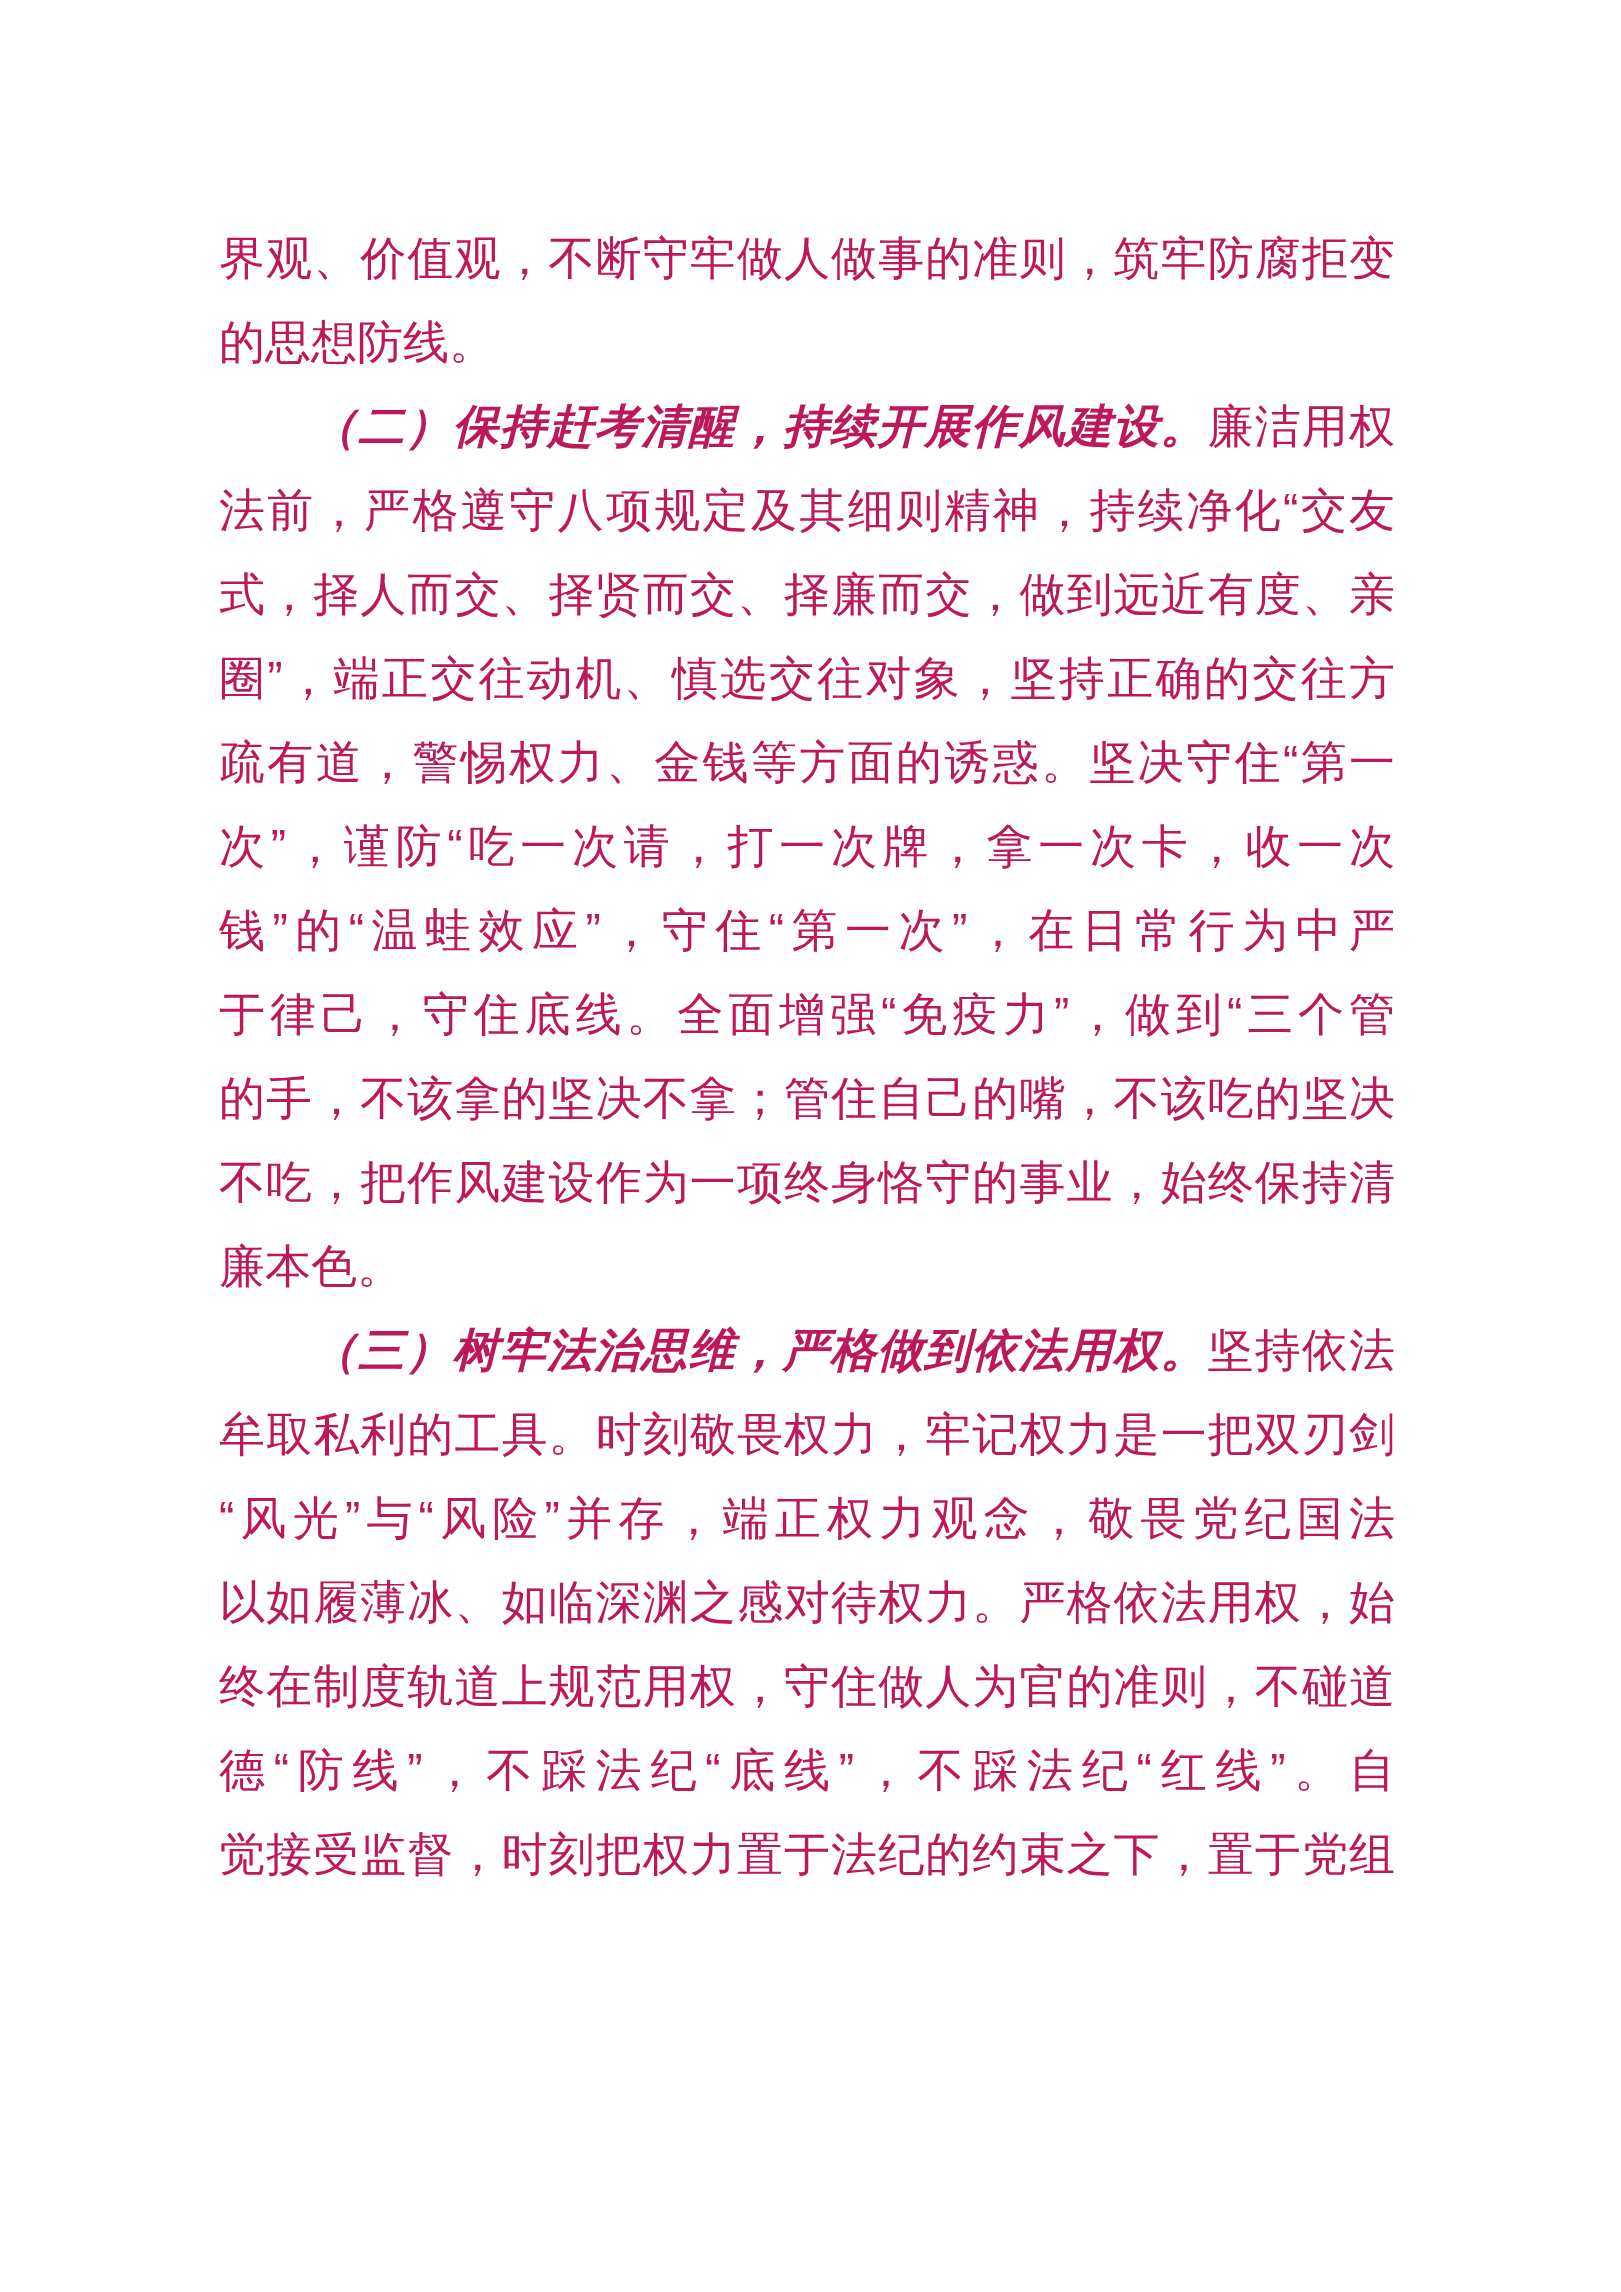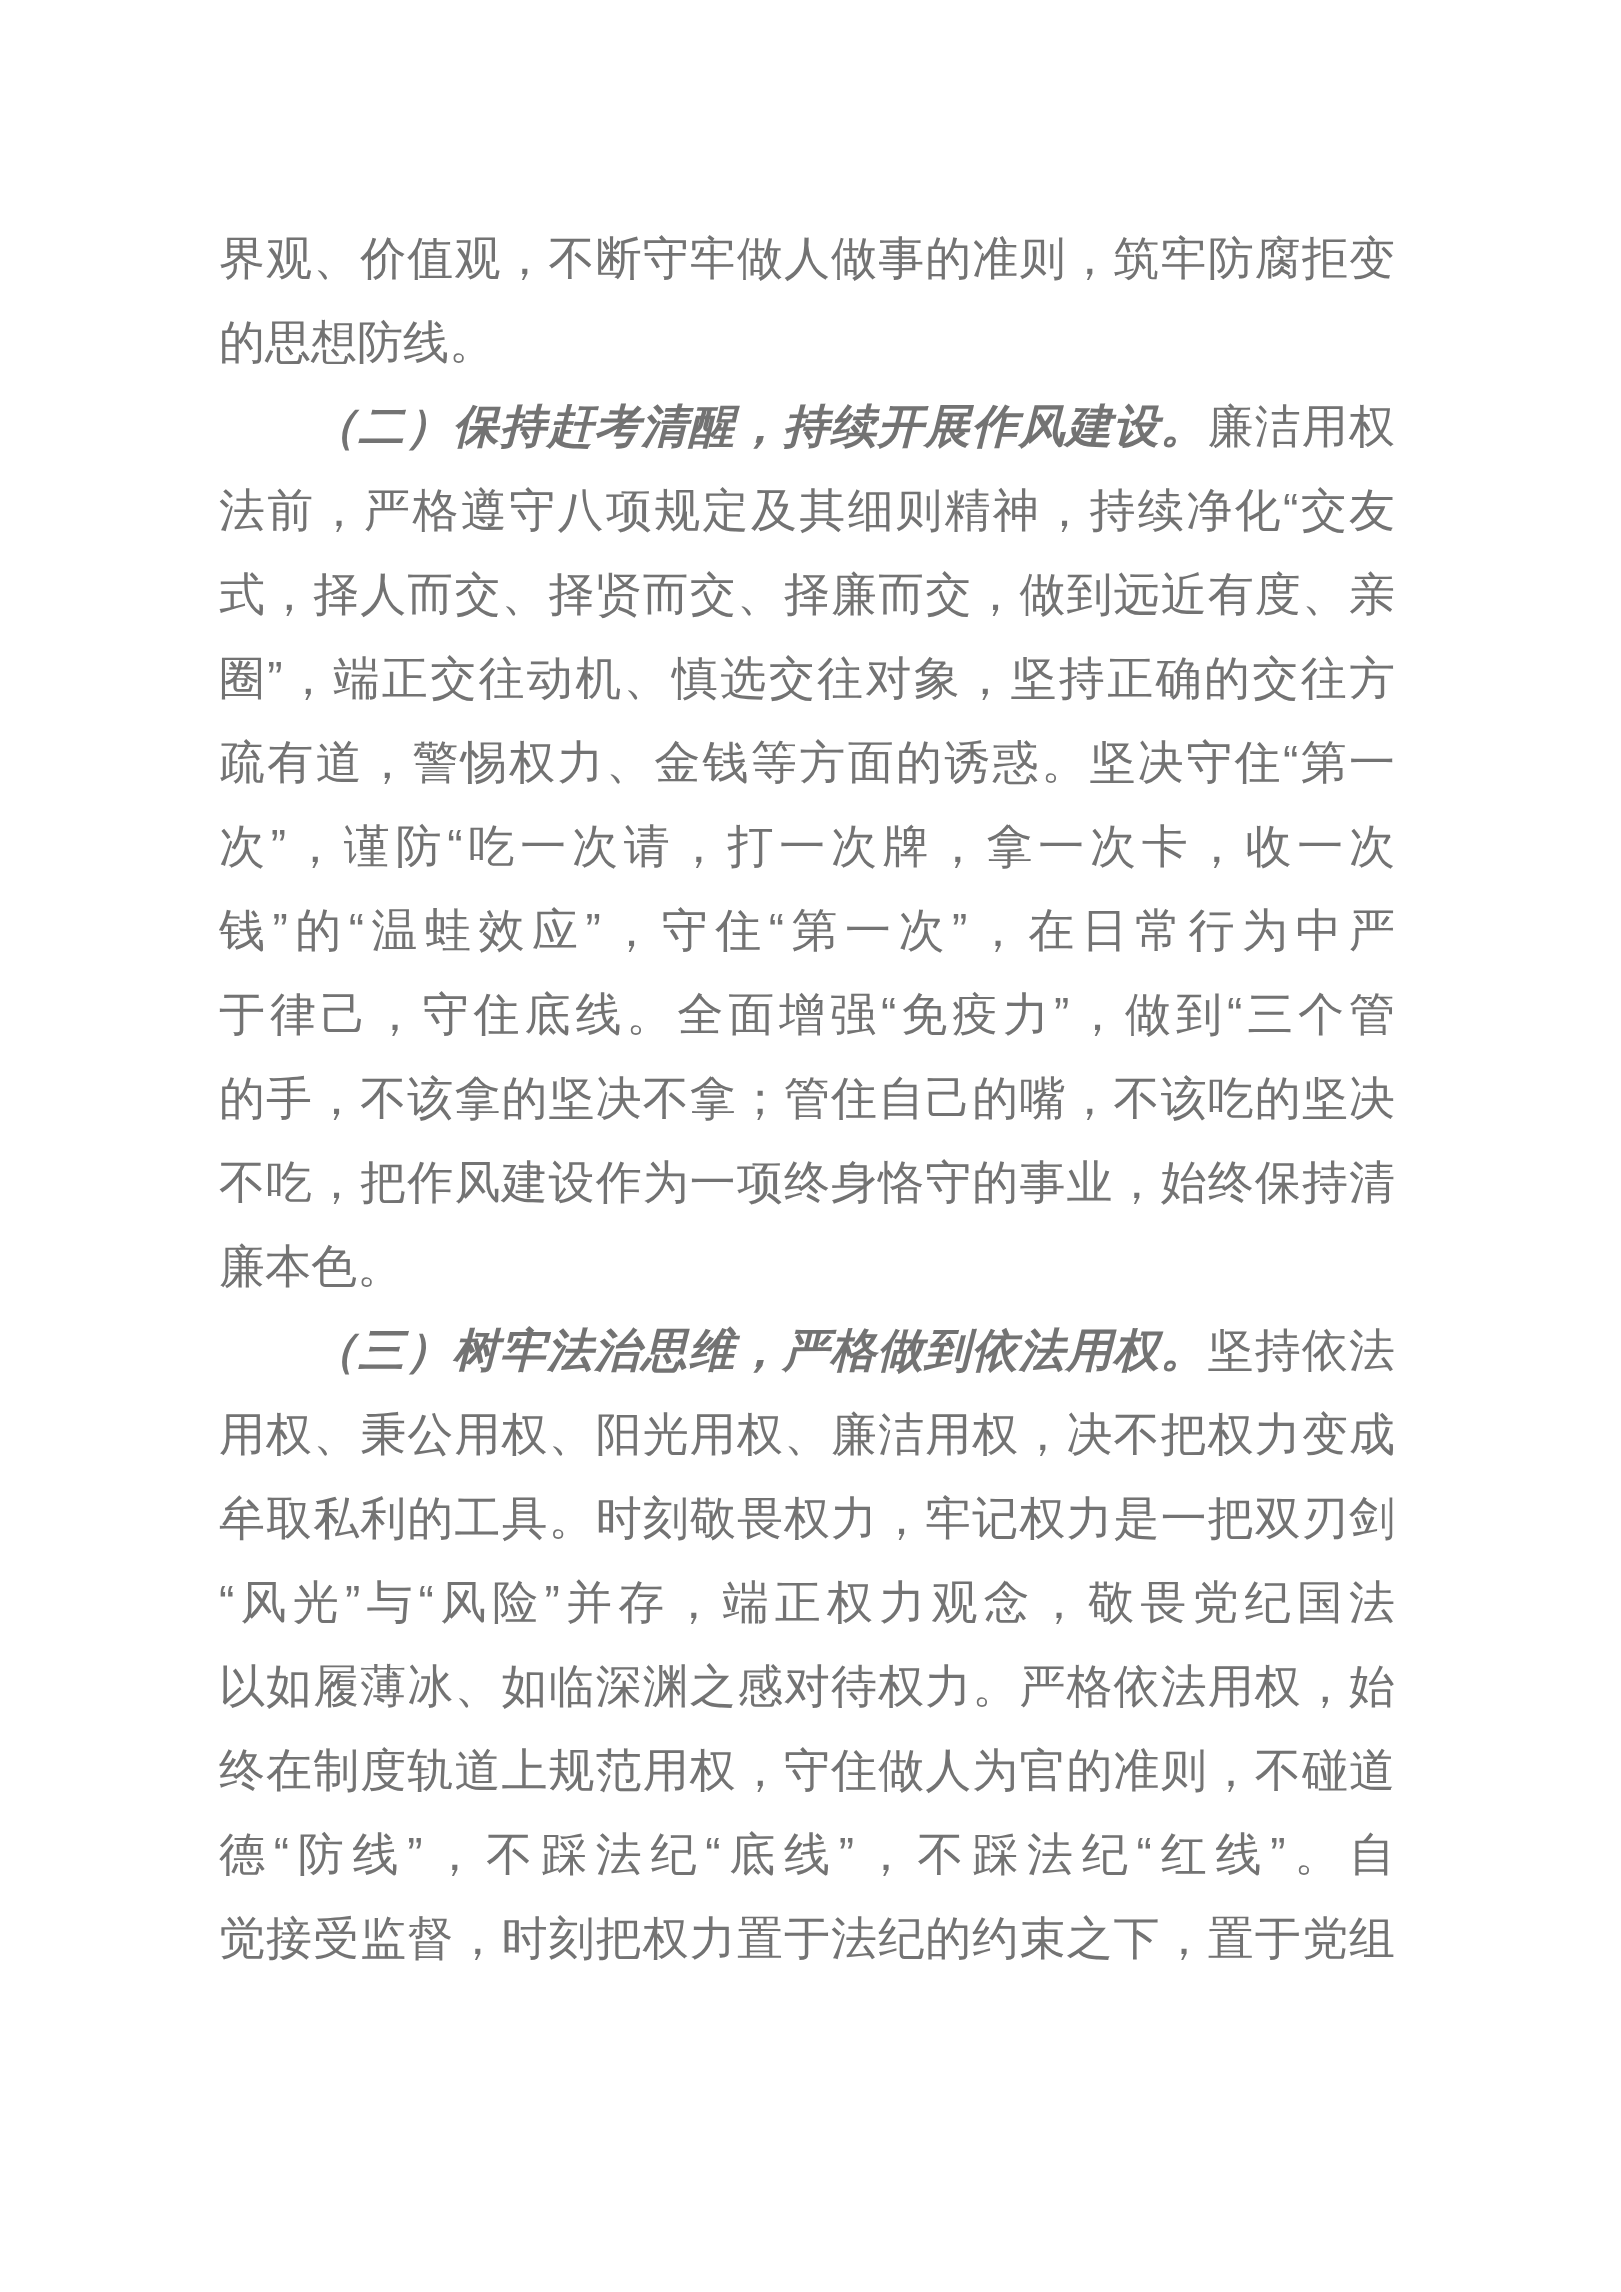--- a/index.html
+++ b/index.html
@@ -19,21 +19,21 @@
     position: absolute;
     left: 219px;
     top: 216px;
     width: 1176px;
     color: #000000;
   }
   .line {
     height: 84px;
     line-height: 84px;
     font-size: 46px;
-    color: #737373;
+    color: #be185d;
     text-align: justify;
     text-justify: inter-ideograph;
     text-align-last: left;
     overflow: hidden;
     letter-spacing: 0;
   }
   .line.fill {
     text-align-last: justify;
   }
   .line.indent {
@@ -56,21 +56,20 @@
       <div class="line fill"><span class="run">式，择人而交、择贤而交、择廉而交，做到远近有度、亲</span></div>
       <div class="line fill"><span class="run">圈”，端正交往动机、慎选交往对象，坚持正确的交往方</span></div>
       <div class="line fill"><span class="run">疏有道，警惕权力、金钱等方面的诱惑。坚决守住“第一</span></div>
       <div class="line fill"><span class="run">次”，谨防“吃一次请，打一次牌，拿一次卡，收一次</span></div>
       <div class="line fill"><span class="run">钱”的“温蛙效应”，守住“第一次”，在日常行为中严</span></div>
       <div class="line fill"><span class="run">于律己，守住底线。全面增强“免疫力”，做到“三个管</span></div>
       <div class="line fill"><span class="run">的手，不该拿的坚决不拿；管住自己的嘴，不该吃的坚决</span></div>
       <div class="line fill"><span class="run">不吃，把作风建设作为一项终身恪守的事业，始终保持清</span></div>
       <div class="line"><span class="run">廉本色。</span></div>
       <div class="line fill indent"><span class="run bold">（三）树牢法治思维，严格做到依法用权。</span><span class="run">坚持依法</span></div>
-      <div class="line fill"><span class="run">用权、秉公用权、阳光用权、廉洁用权，决不把权力变成</span></div>
       <div class="line fill"><span class="run">牟取私利的工具。时刻敬畏权力，牢记权力是一把双刃剑</span></div>
       <div class="line fill"><span class="run">“风光”与“风险”并存，端正权力观念，敬畏党纪国法</span></div>
       <div class="line fill"><span class="run">以如履薄冰、如临深渊之感对待权力。严格依法用权，始</span></div>
       <div class="line fill"><span class="run">终在制度轨道上规范用权，守住做人为官的准则，不碰道</span></div>
       <div class="line fill"><span class="run">德“防线”，不踩法纪“底线”，不踩法纪“红线”。自</span></div>
       <div class="line fill"><span class="run">觉接受监督，时刻把权力置于法纪的约束之下，置于党组</span></div>
     </div>
 </div>
 
 

